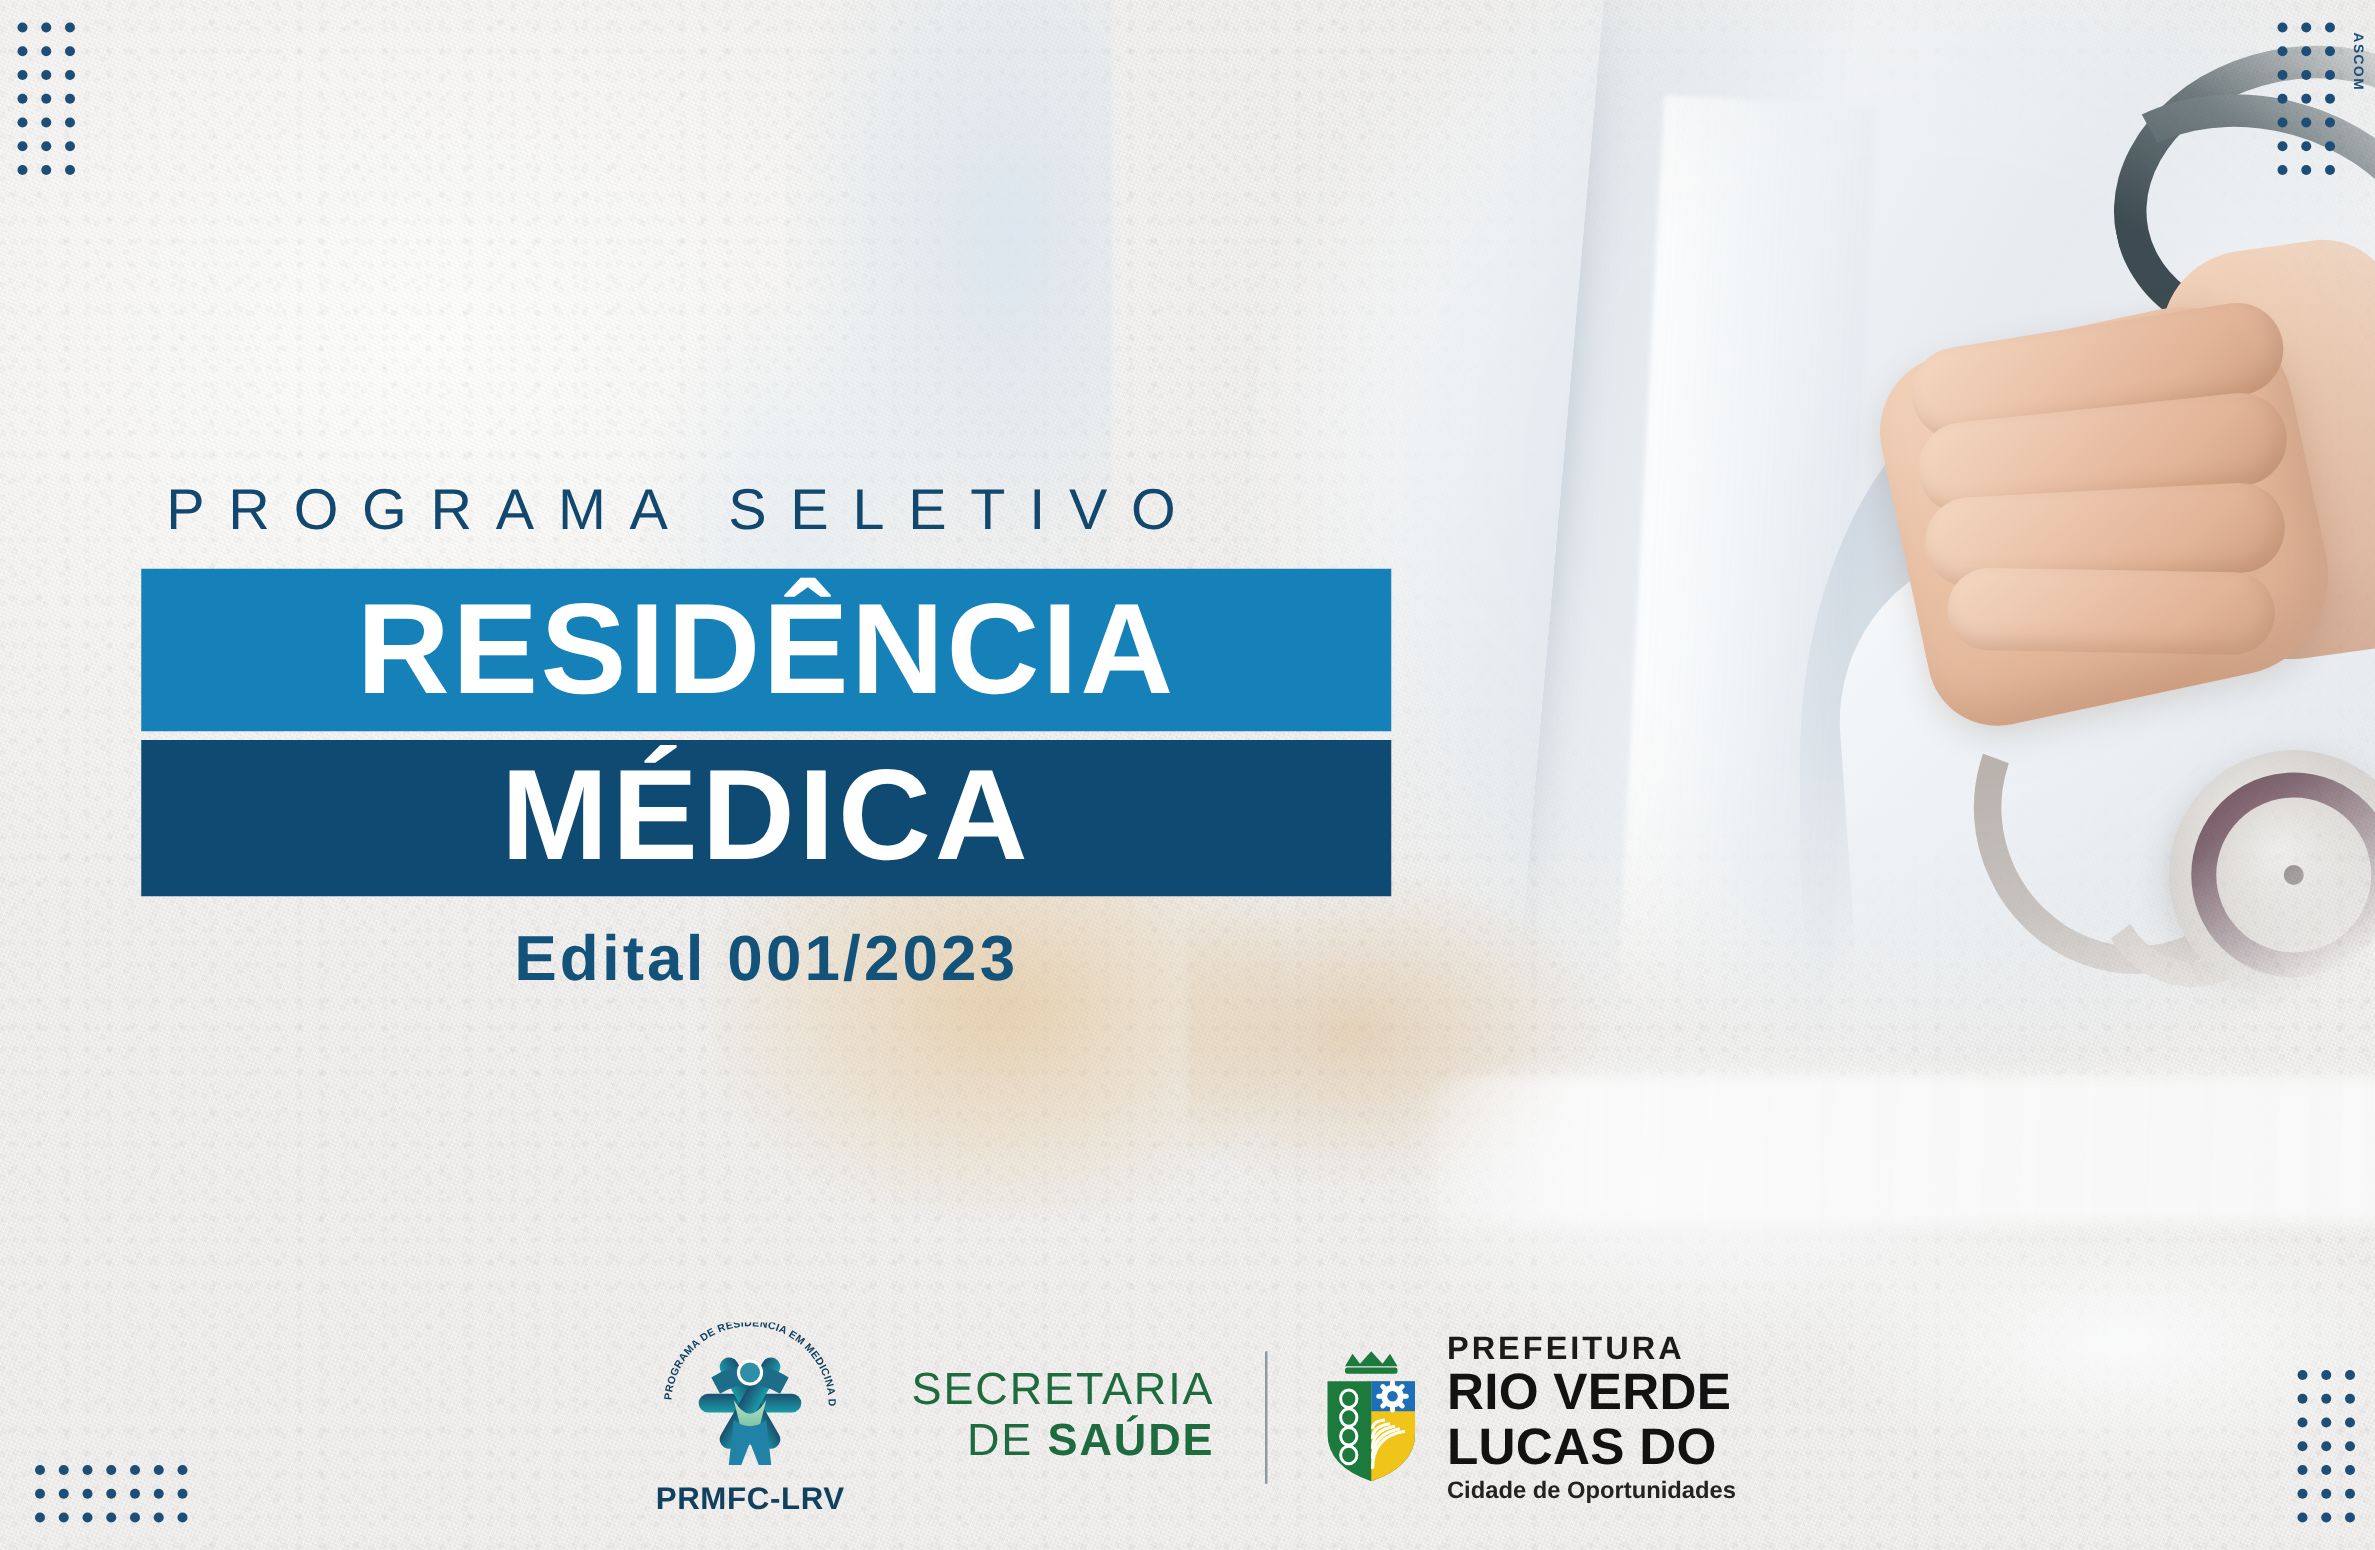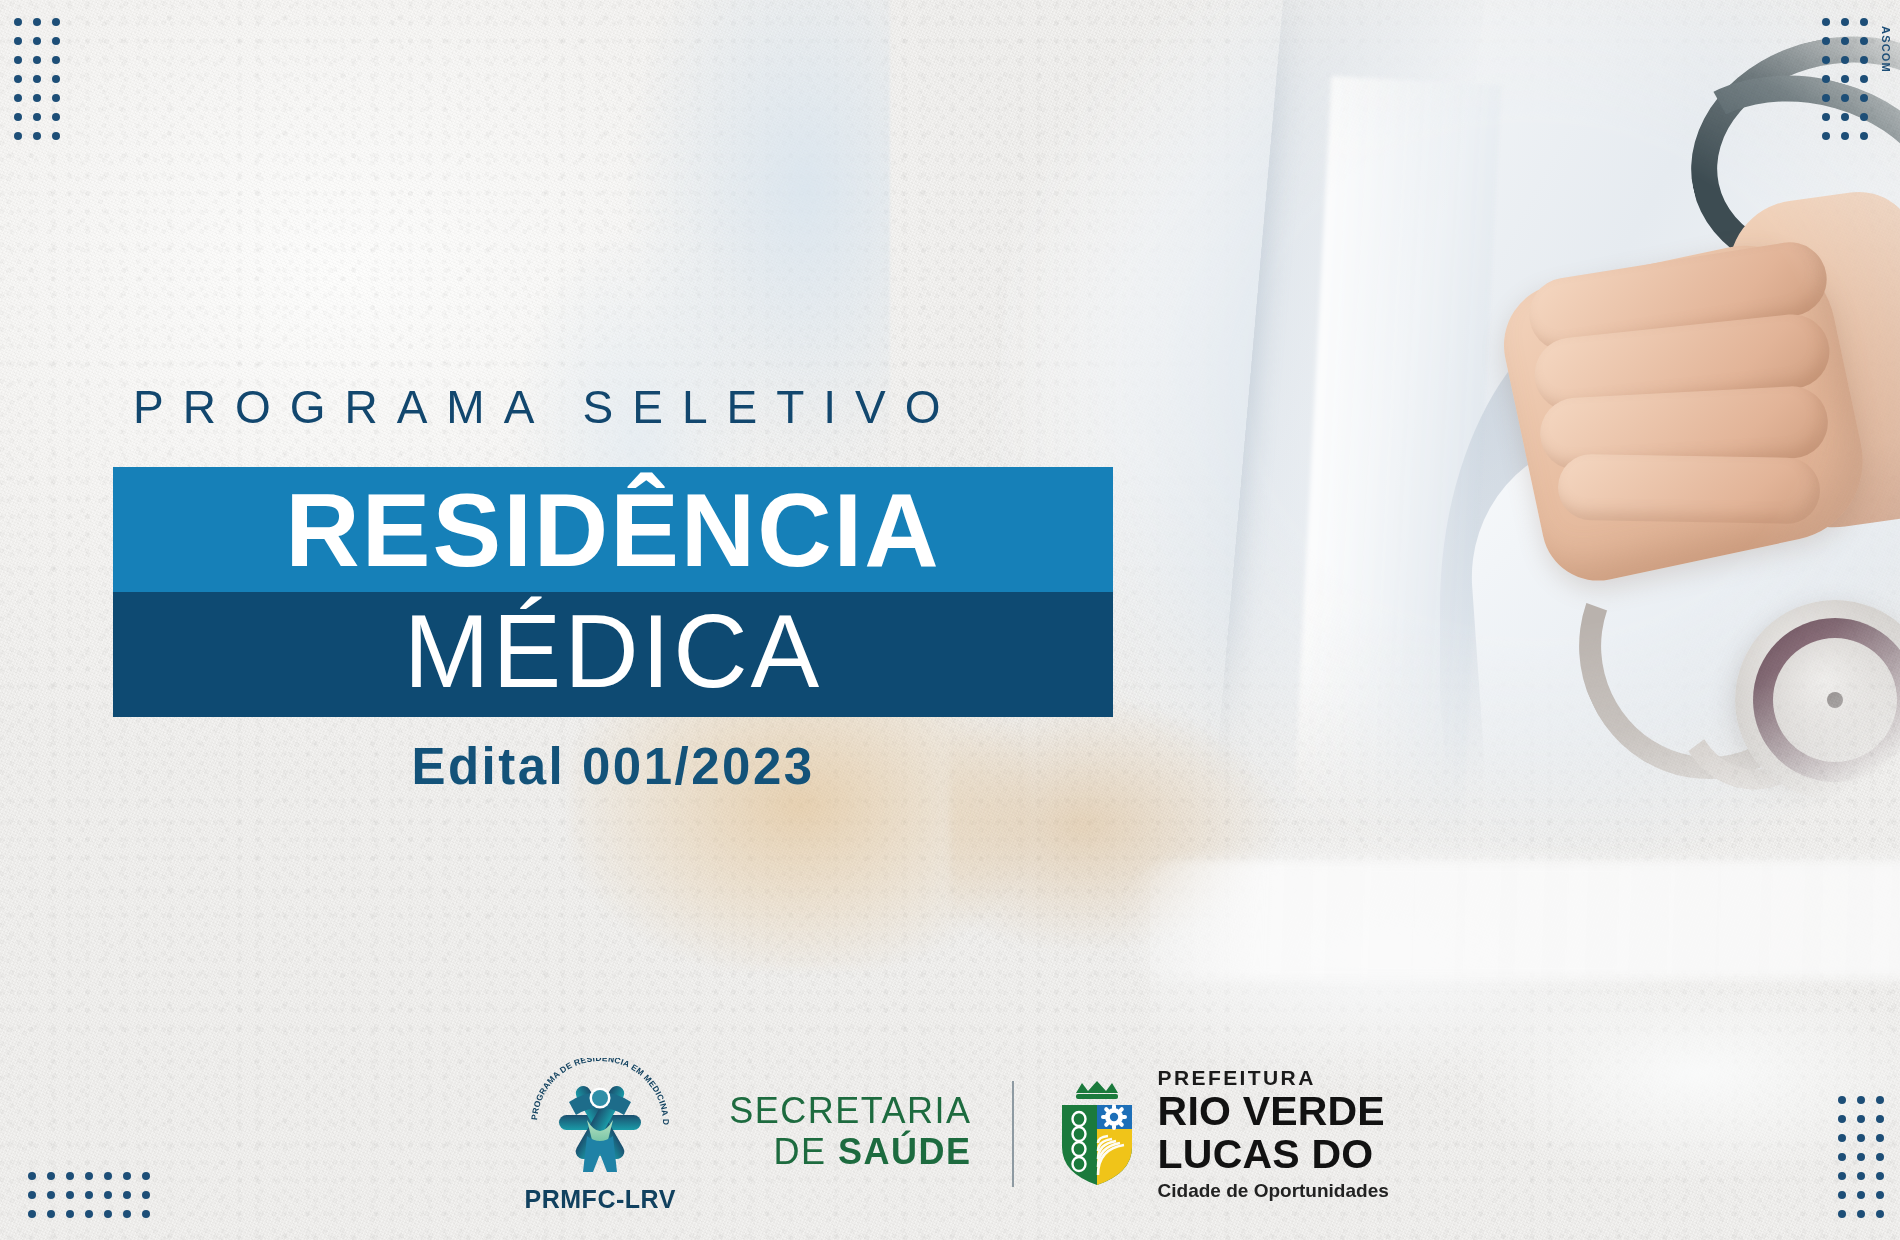--- a/index.html
+++ b/index.html
@@ -223,31 +223,31 @@
   #kicker {
     position:absolute; left:133px; top:380px;
     font-size:46px; letter-spacing:19px; font-weight:400;
     color:#12476e;
   }
   .bar {
     position:absolute; left:113px; width:1000px;
     display:flex; align-items:center; justify-content:center;
   }
   #bar-light {
-    top:467px; height:130px; background:#1680b8;
+    top:455px; height:130px; background:#1680b8;
   }
   #bar-dark {
     top:592px; height:125px; background:#0e4a72;
   }
   #bar-light span {
     font-size:103px; font-weight:700; color:#ffffff;
     letter-spacing:2px; line-height:1; transform:translateY(-2px);
   }
   #bar-dark span {
-    font-size:103px; font-weight:400; color:#ffffff;
+    font-size:103px; font-weight:700; color:#ffffff;
     letter-spacing:3px; line-height:1; transform:translateY(-3px);
   }
   #sub-area {
     position:absolute; left:113px; top:727px; width:1000px; text-align:center;
   }
   #sub1 {
     font-size:45px; font-weight:700; color:#1779ad; letter-spacing:.2px;
   }
   #sub2 {
     margin-top:10px;
@@ -274,21 +274,21 @@
   #secretaria { text-align:right; line-height:1.15; padding-bottom:6px; }
   #sec-l1 { font-size:36px; color:#1d6b3f; letter-spacing:1.5px; font-weight:400; }
   #sec-l2 { font-size:36px; color:#1d6b3f; letter-spacing:1.5px; font-weight:400; }
   #sec-l2 b { font-weight:700; }
 
   #divider { width:2px; height:106px; background:#8e9aa2; }
 
   
   #prefeitura { display:flex; align-items:center; gap:18px; }
   #pref-text { line-height:1.06; }
-  #pref-l1 { font-size:21px; font-weight:700; color:#1b1b1b; letter-spacing:2.4px; }
+  #pref-l1 { font-size:26px; font-weight:700; color:#1b1b1b; letter-spacing:2.4px; }
   #pref-l2 { font-size:41px; font-weight:700; color:#121212; letter-spacing:.2px; }
   #pref-l3 { font-size:41px; font-weight:700; color:#121212; letter-spacing:.2px; }
   #pref-l4 { font-size:19px; font-weight:600; color:#222; margin-top:4px; }
 </style>
 </head>
 <body>
 
 <div id="poster">
 
   <div id="grain"></div>

